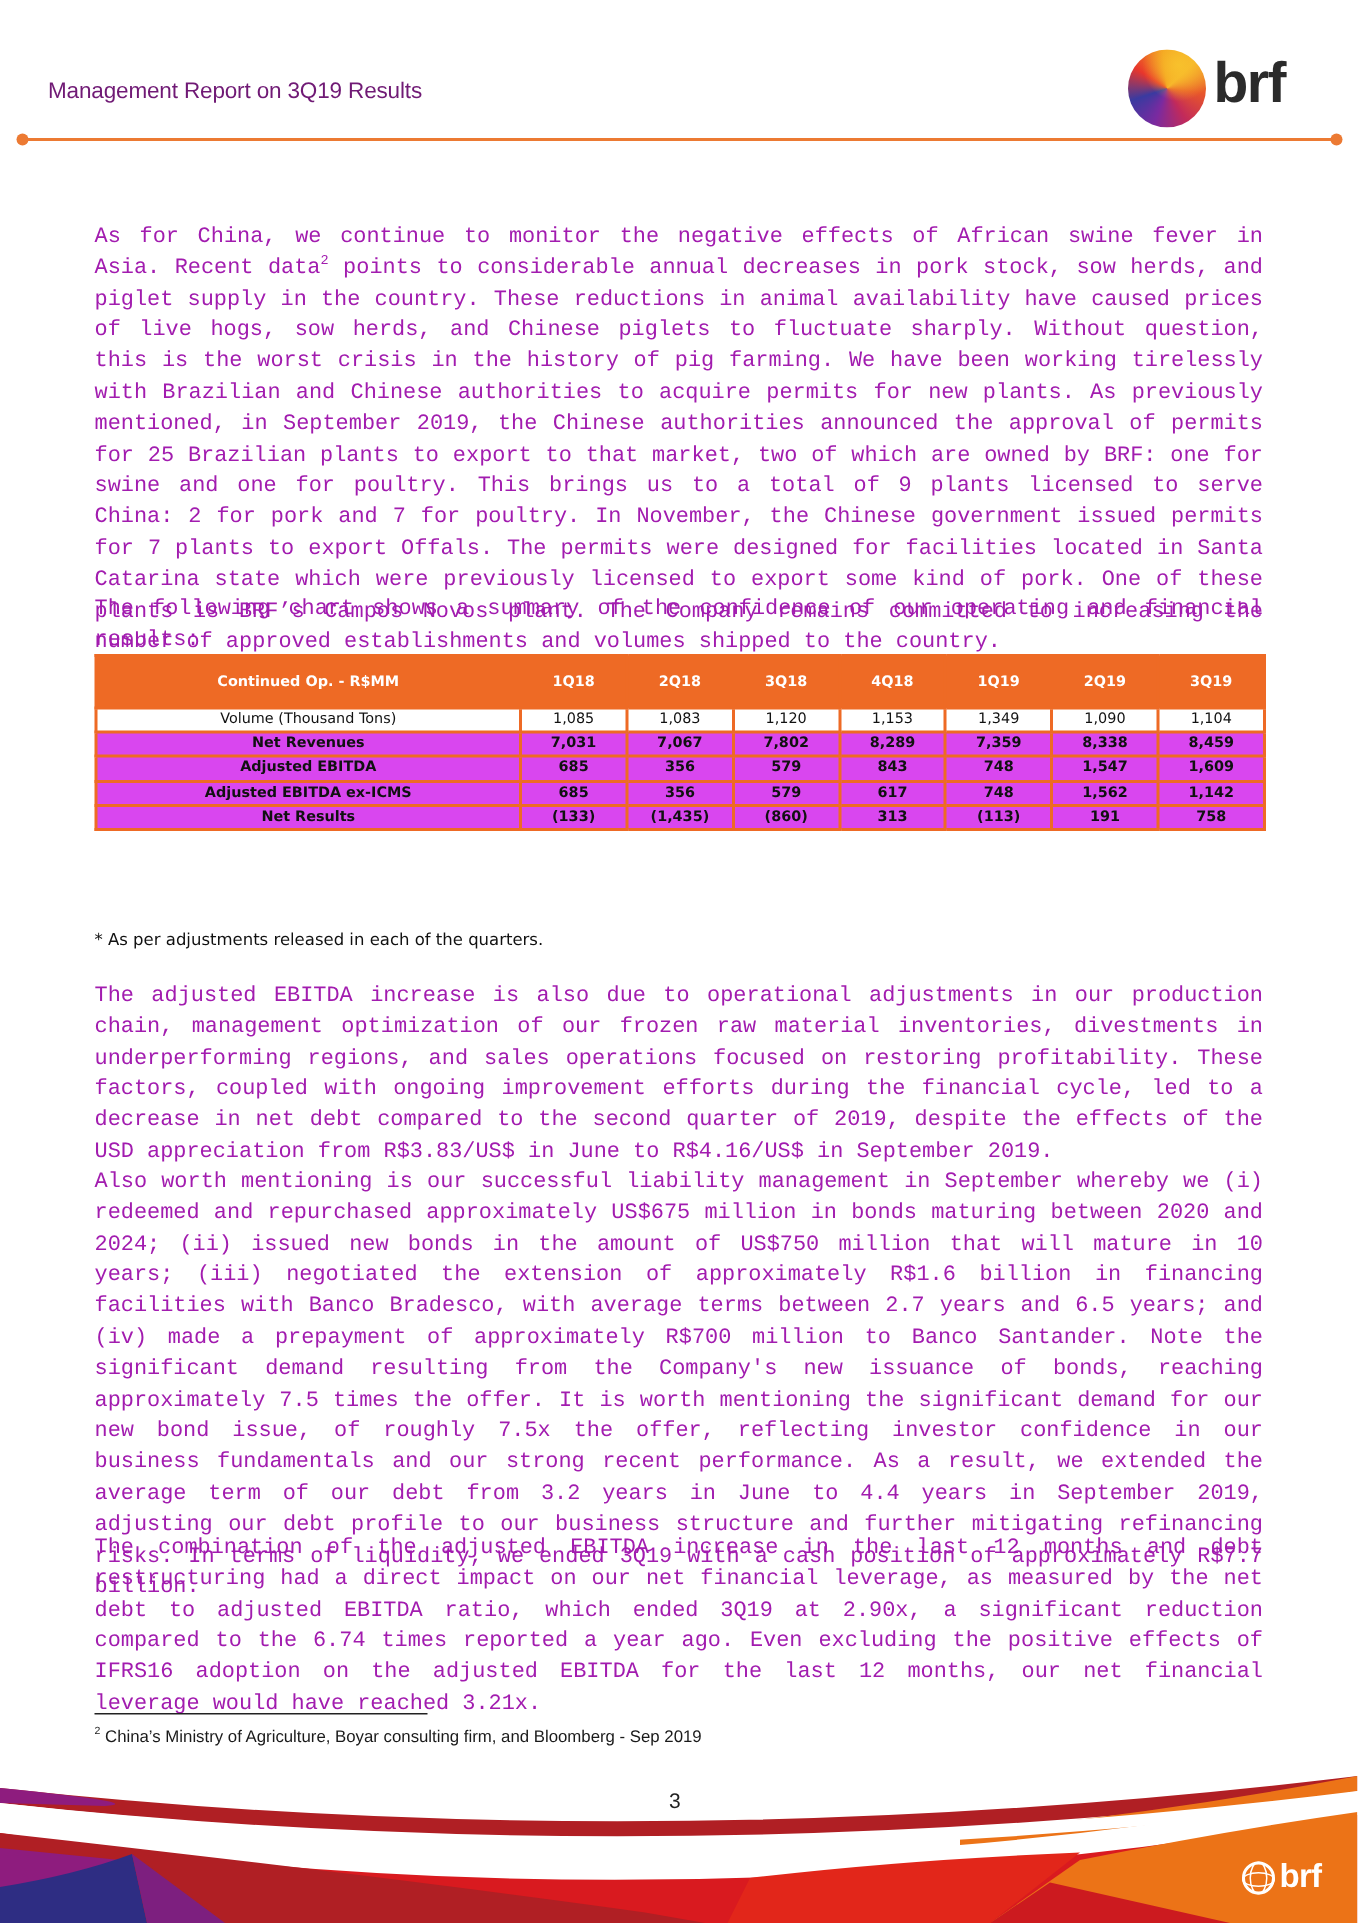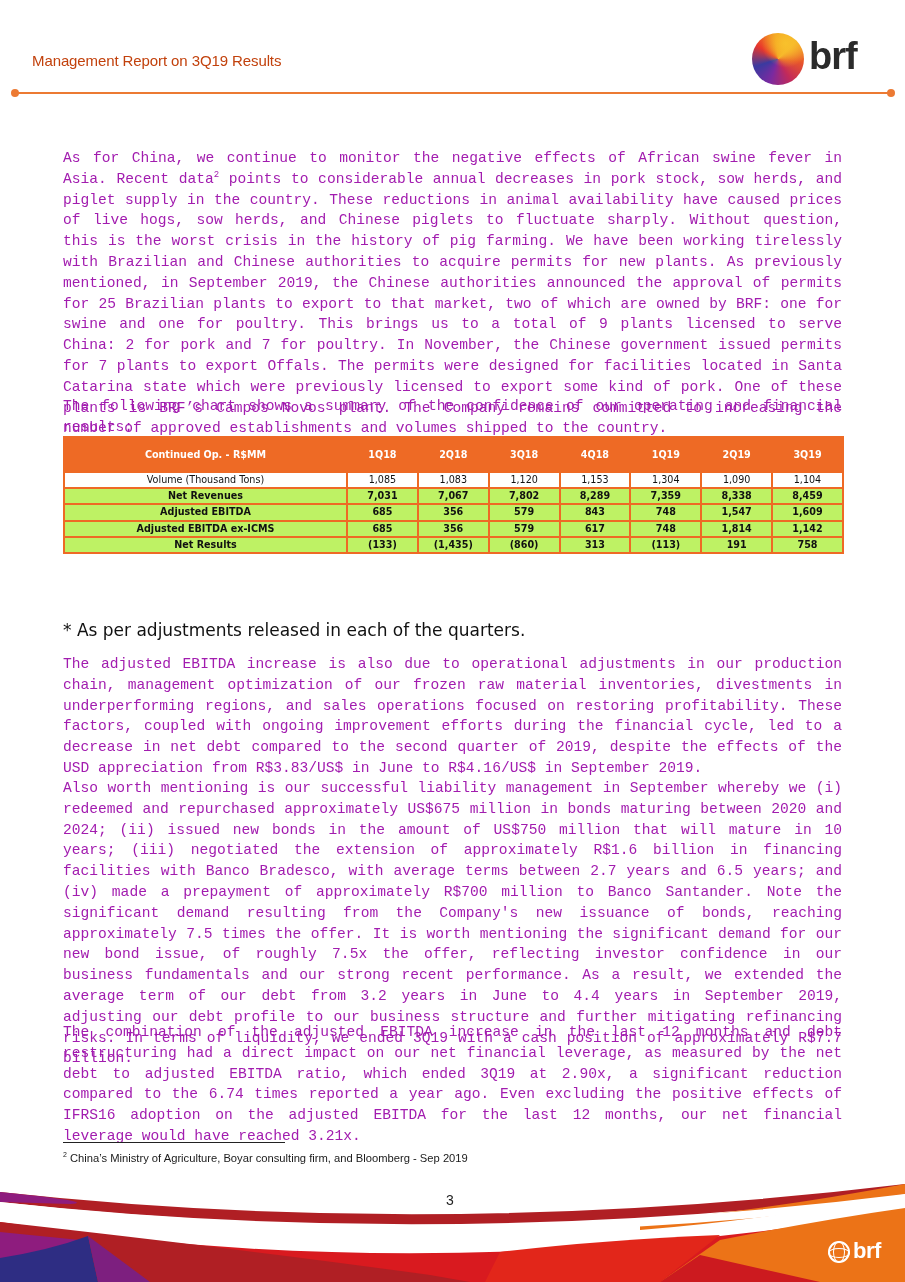--- a/index.html
+++ b/index.html
@@ -1,21 +1,21 @@
 <!DOCTYPE html>
 <html><head>
   <meta charset="utf-8">
   <style>
     * { box-sizing: border-box; margin: 0; padding: 0; }
     html, body { width: 905px; height: 1282px; background: #ffffff; overflow: hidden; }
     body { position: relative; font-family: "Liberation Sans", sans-serif; color: #1a1a1a; }
 
     .header-title {
       position: absolute; left: 32px; top: 52px;
-      font-family: "Liberation Sans", sans-serif; font-size: 15px; color: #c2410c;
+      font-family: "Liberation Sans", sans-serif; font-size: 15px; color: #701a75;
       letter-spacing: -0.1px;
     }
     .header-rule {
       position: absolute; left: 14px; top: 92px; width: 878px; height: 2px; background: #ec7a33;
     }
     .header-rule .dot {
       position: absolute; top: -3px; width: 8px; height: 8px; border-radius: 50%; background: #ec7a33;
     }
     .header-rule .dot.l { left: -3px; }
     .header-rule .dot.r { right: -3px; }
@@ -54,28 +54,28 @@
     .fin-table col.c0 { width: 283px; }
     .fin-table col.cn { width: 70.85px; }
     .fin-table th {
       background: #ee6a25; color: #ffffff; font-weight: bold; height: 35px;
       border: 2px solid #ee6a25; text-align: center; font-size: 9.6px; margin-top: 12px;
     }
     .fin-table td {
       border: 2px solid #ee6a25; text-align: center; height: 16.2px; padding: 0 2px;
       color: #111; white-space: nowrap; line-height: 12px;
     }
-    .fin-table tr.shade td { background: #bef264; }
+    .fin-table tr.shade td { background: #d946ef; }
     .fin-table tr.bold td { font-weight: bold; }
     .fin-table tr.italic td { font-style: italic; }
     .fin-table tr.italic-num td.num { font-style: italic; }
 
     .table-note {
       position: absolute; left: 63px; top: 620px;
-      font-family: "DejaVu Sans", sans-serif; font-size: 17px; color: #111;
+      font-family: "DejaVu Sans", sans-serif; font-size: 11px; color: #111;
     }
 
     .fn-rule { position: absolute; left: 63px; top: 1142px; width: 222px; height: 1px; background: #222; }
     .footnote {
       position: absolute; left: 63px; top: 1152px;
       font-family: "Liberation Sans", sans-serif; font-size: 11.2px; color: #1a1a1a;
     }
     .footnote sup { font-size: 7px; vertical-align: super; line-height: 0; }
 
     .page-number {
@@ -142,21 +142,21 @@
       <th>3Q19</th>
     </tr>
   </thead>
   <tbody>
     <tr>
       <td>Volume (Thousand Tons)</td>
       <td class="num">1,085</td>
       <td class="num">1,083</td>
       <td class="num">1,120</td>
       <td class="num">1,153</td>
-      <td class="num">1,304</td>
+      <td class="num">1,349</td>
       <td class="num">1,090</td>
       <td class="num">1,104</td>
     </tr>
     <tr class="shade bold">
       <td>Net Revenues</td>
       <td class="num">7,031</td>
       <td class="num">7,067</td>
       <td class="num">7,802</td>
       <td class="num">8,289</td>
       <td class="num">7,359</td>
@@ -173,21 +173,21 @@
       <td class="num">1,547</td>
       <td class="num">1,609</td>
     </tr>
     <tr class="shade bold">
       <td>Adjusted EBITDA ex-ICMS</td>
       <td class="num">685</td>
       <td class="num">356</td>
       <td class="num">579</td>
       <td class="num">617</td>
       <td class="num">748</td>
-      <td class="num">1,814</td>
+      <td class="num">1,562</td>
       <td class="num">1,142</td>
     </tr>
     <tr class="shade bold">
       <td>Net Results</td>
       <td class="num">(133)</td>
       <td class="num">(1,435)</td>
       <td class="num">(860)</td>
       <td class="num">313</td>
       <td class="num">(113)</td>
       <td class="num">191</td>

